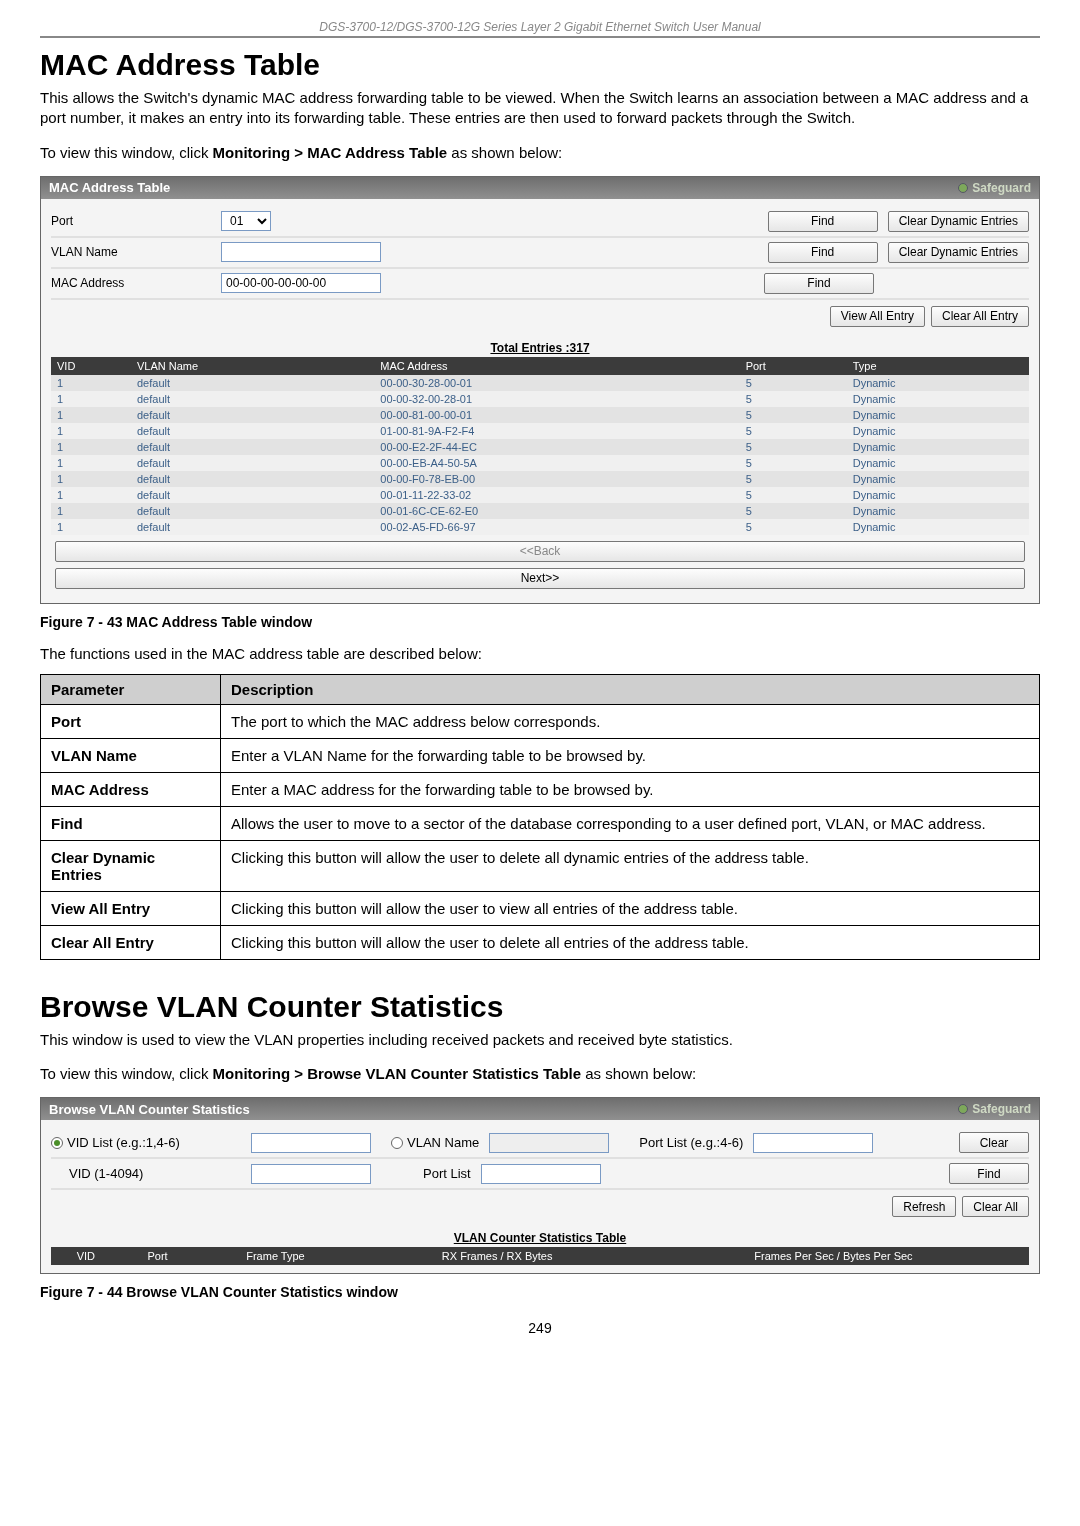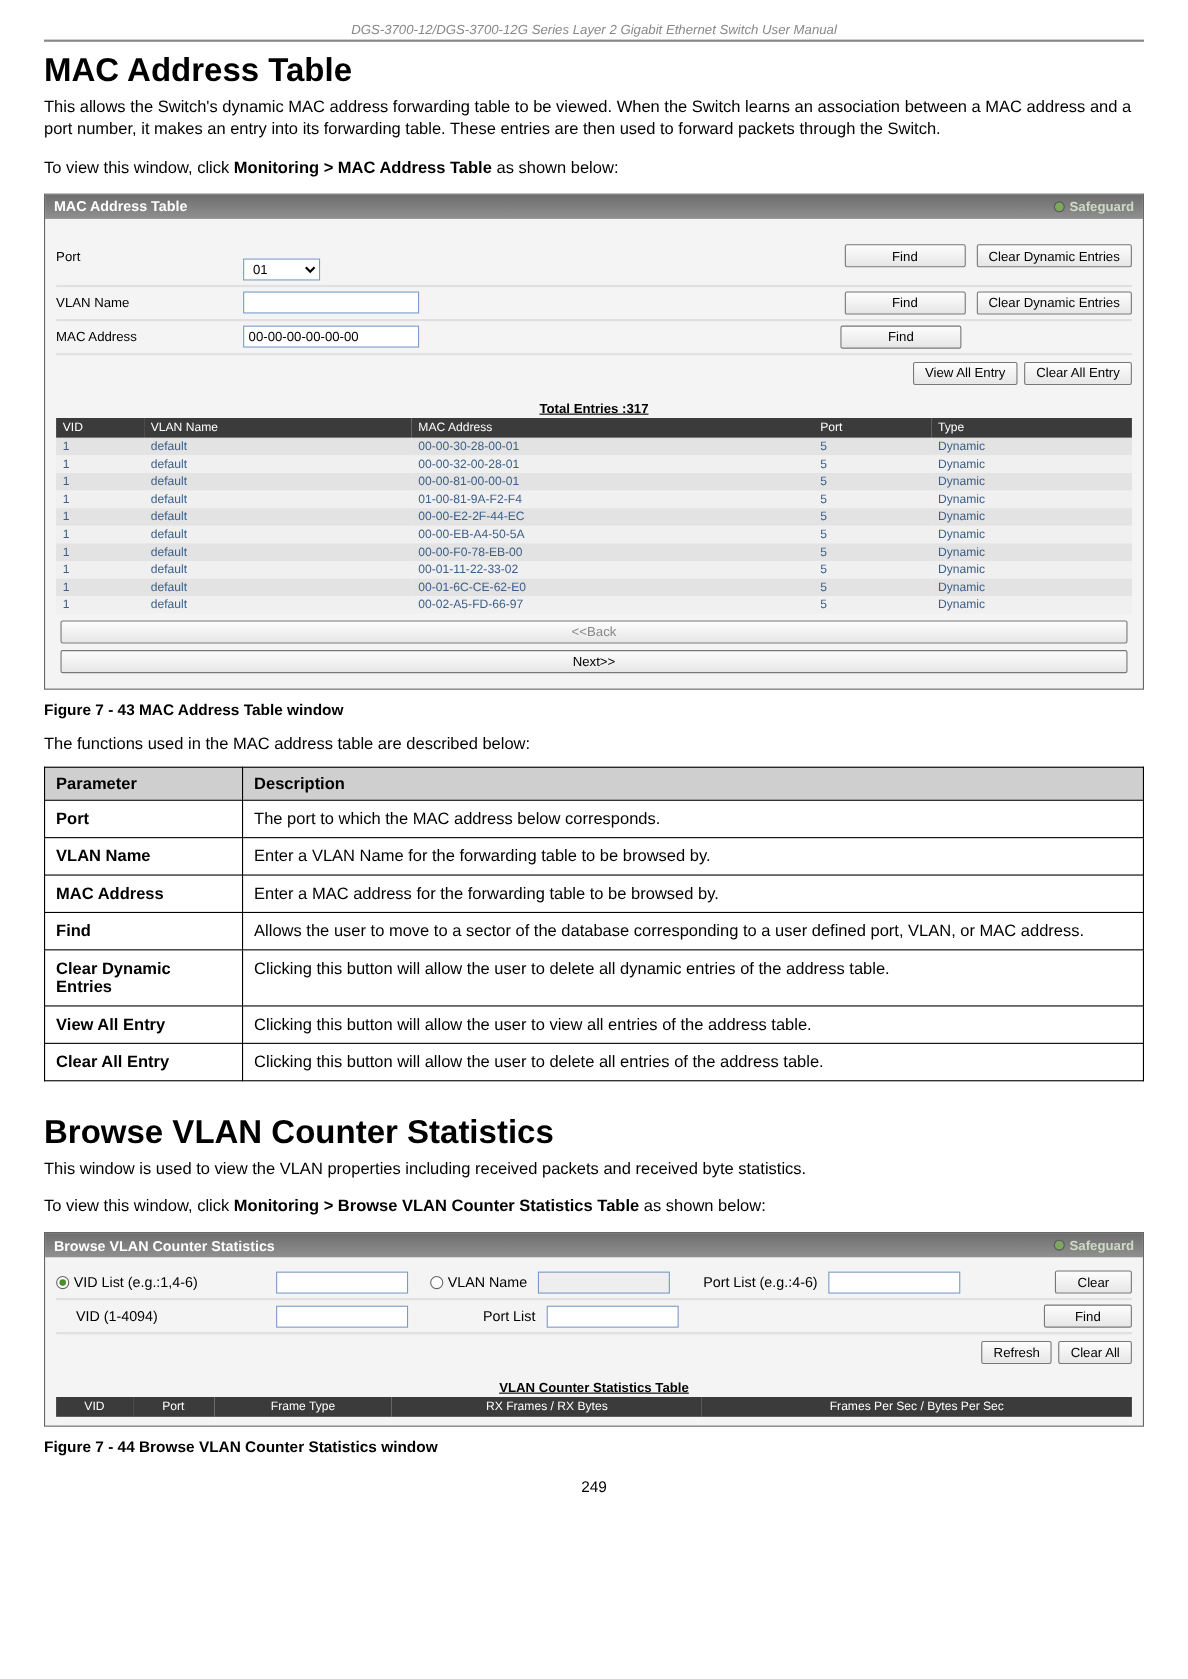--- a/index.html
+++ b/index.html
@@ -203,21 +203,21 @@
     <span>MAC Address Table</span>
     <span class="safeguard">
       <span class="safeguard-dot"></span>
       <span>Safeguard</span>
     </span>
   </div>
   <div class="panel-body">
 
     <div class="form-row">
       <span class="lbl">Port</span>
-      <select style="width:70px;margin-top:24px;">
+      <select style="width:50px;">
         <option>01</option>
       </select>
       <span class="spacer"></span>
       <button class="btn-classic" style="width:110px;">Find</button>
       <span style="width:10px;"></span>
       <button class="btn-classic">Clear Dynamic Entries</button>
     </div>
 
     <div class="form-row">
       <span class="lbl">VLAN Name</span>
@@ -409,21 +409,21 @@
       <input type="text" style="width: 120px; margin-left: 10px; background: rgb(238, 238, 238);">
       <span style="margin-left:30px;">Port List (e.g.:4-6)</span>
       <input type="text" style="width: 120px; margin-left: 10px;">
       <span class="spacer"></span>
       <button class="btn-classic" style="width:70px;">Clear</button>
     </div>
 
     <div class="form-row">
       <span style="width:200px;padding-left:18px;">VID (1-4094)</span>
       <input type="text" style="width: 120px;">
-      <span style="margin-left:68px;">Port List</span>
+      <span style="margin-left:52px;">Port List</span>
       <input type="text" style="width: 120px; margin-left: 10px;">
       <span class="spacer"></span>
       <button class="btn-classic" style="width:80px;">Find</button>
     </div>
 
     <div class="btn-row-right">
       <button class="btn-classic">Refresh</button>
       <button class="btn-classic">Clear All</button>
     </div>
 

